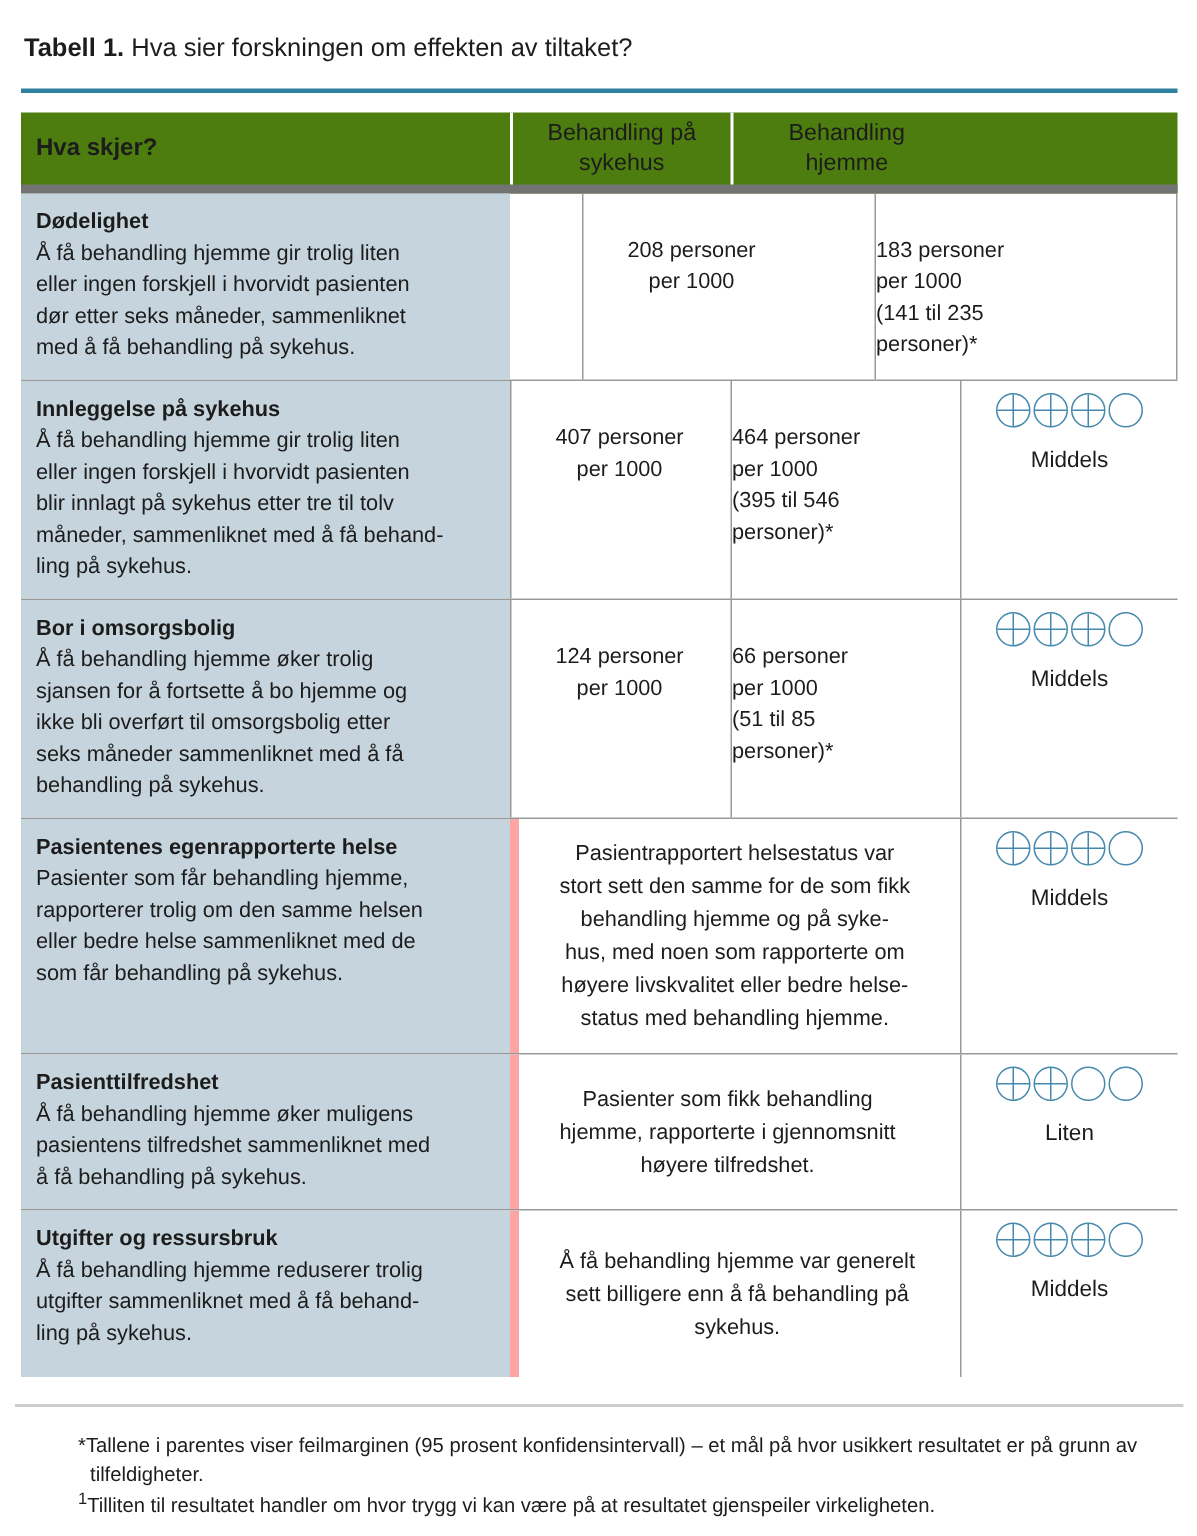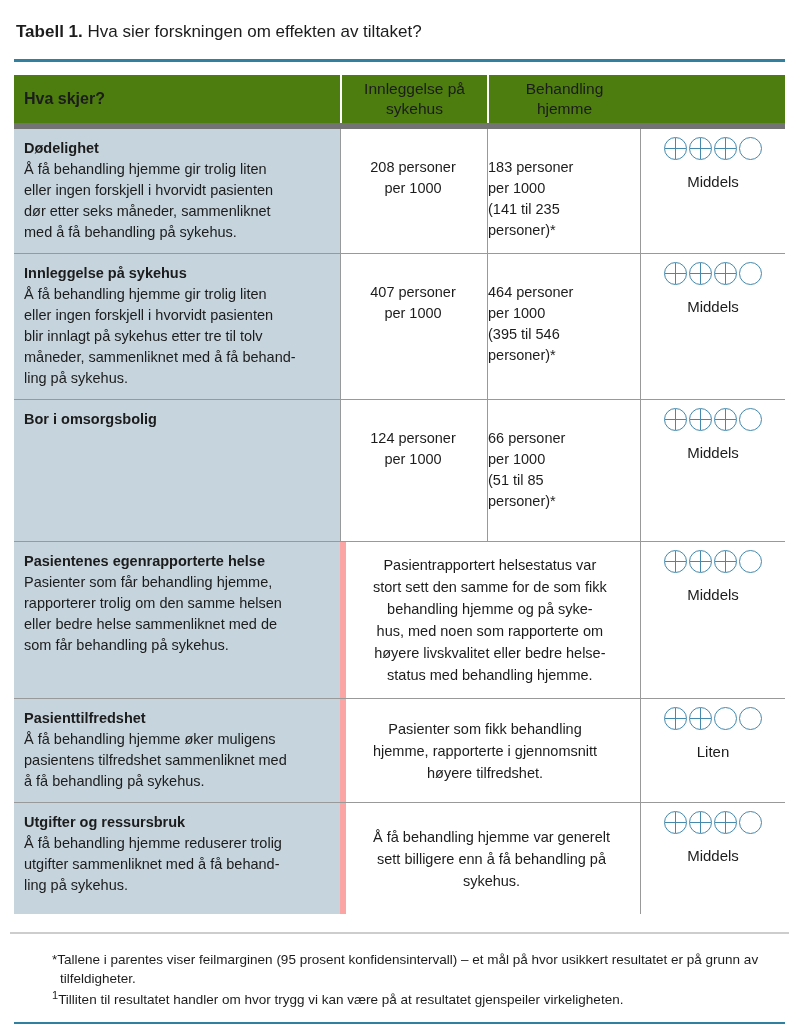--- a/index.html
+++ b/index.html
@@ -28,21 +28,21 @@
     padding:4px 2px; white-space:pre-line;
   }
   .h-cell:first-child {
     justify-content:flex-start; text-align:left; font-weight:bold;
     padding-left:10px; font-size:16px;
   }
   .h-cell + .h-cell { border-left:2px solid #ffffff; }
   sup { font-size:11px; line-height:0; }
 
   .t-row { display:grid; grid-template-columns:326px 147px 153px 145px; border-top:1px solid #999999; }
-  #table-body .t-row:first-child { border-top:none; }
+  #table-body .t-row:first-child { border-top:none;gap:48px; }
   .t-row.merged { grid-template-columns:326px 300px 145px; }
 
   .outcome-cell { background:#c6d4dd; padding:9px 8px 10px 10px; font-size:14.5px; line-height:21px; }
   .outcome-title { font-weight:bold; }
   .outcome-text { white-space:pre-line; }
 
   .num-cell { border-left:1px solid #999999; font-size:14.5px; line-height:21px; padding-top:28px; white-space:pre-line; }
   .hospital-cell { text-align:center; padding-left:0; padding-right:2px; }
   .home-cell { text-align:left; padding-right:4px; }
 
@@ -88,21 +88,21 @@
   <div class="doc-title">
     <span class="t-bold">Tabell 1.</span>
     <span>Hva sier forskningen om effekten av tiltaket?</span>
   </div>
 
   <div class="rule-top"></div>
 
   <div class="grade-table">
     <div class="t-header">
       <div class="h-cell">Hva skjer?</div>
-      <div class="h-cell">Innleggelse på
+      <div class="h-cell">Behandling på
 sykehus</div>
       <div class="h-cell">Behandling
 hjemme</div>
     </div>
     <div id="table-body">
         <div class="t-row">
     <div class="outcome-cell">
       <div class="outcome-title">Dødelighet</div>
       <div class="outcome-text">Å få behandling hjemme gir trolig liten
 eller ingen forskjell i hvorvidt pasienten
@@ -148,20 +148,25 @@
               <span class="gc filled"></span>
               <span class="gc filled"></span>
               <span class="gc"></span>
             </div>
       <div class="tillit-label">Middels</div>
     </div>
   </div>
         <div class="t-row">
     <div class="outcome-cell">
       <div class="outcome-title">Bor i omsorgsbolig</div>
+      <div class="outcome-text">Å få behandling hjemme øker trolig
+sjansen for å fortsette å bo hjemme og
+ikke bli overført til omsorgsbolig etter
+seks måneder sammenliknet med å få
+behandling på sykehus.</div>
     </div>
     <div class="num-cell hospital-cell">124 personer
 per 1000</div>
     <div class="num-cell home-cell">66 personer
 per 1000
 (51 til 85
 personer)*</div>
 
     <div class="tillit-cell">
       <div class="circles">

